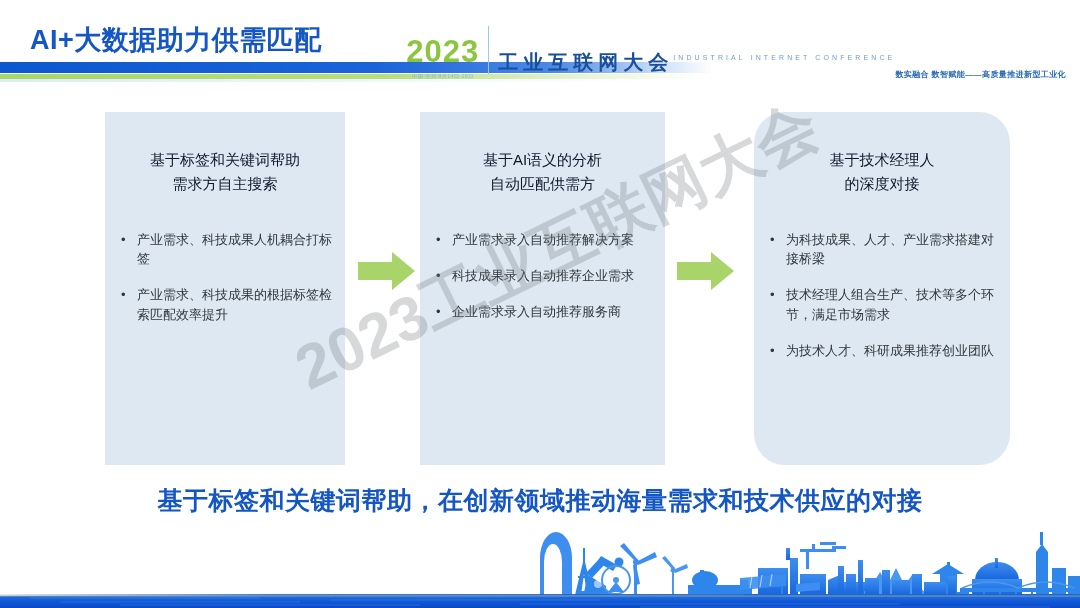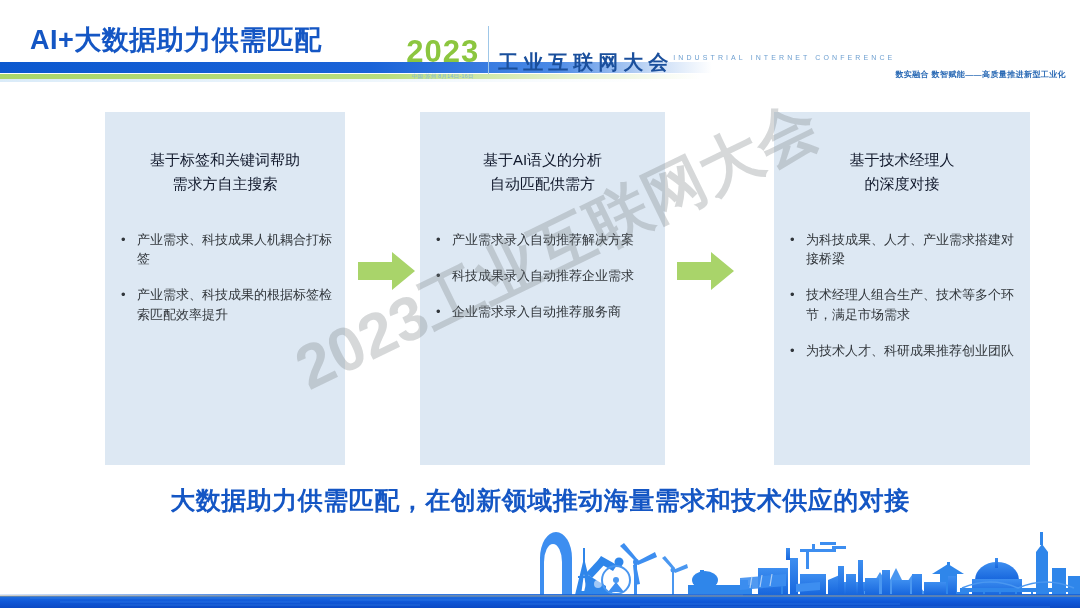--- a/index.html
+++ b/index.html
@@ -127,21 +127,21 @@
   .cards { position: absolute; left: 0; top: 0; width: 1080px; height: 608px; }
   .card {
     position: absolute;
     top: 112px;
     height: 353px;
     background: #dde8f3;
     z-index: 3;
   }
   .card.c1 { left: 105px; width: 240px; }
   .card.c2 { left: 420px; width: 245px; }
-  .card.c3 { left: 774px; width: 256px; }
+  .card.c3 { left: 754px; width: 256px; border-radius: 31px; }
 
   .card-title {
     text-align: center;
     color: #0f172a;
     font-weight: normal;
     font-size: 15px;
     line-height: 1.6;
     padding: 36px 14px 0 14px;
     white-space: pre-line;
   }
@@ -282,21 +282,21 @@
     <svg width="57" height="38" viewBox="0 0 57 38">
       <polygon points="0,10 34,10 34,0 57,19 34,38 34,28 0,28" fill="#a9d46a"></polygon>
     </svg>
   </div>
   <div class="arrow a2">
     <svg width="57" height="38" viewBox="0 0 57 38">
       <polygon points="0,10 34,10 34,0 57,19 34,38 34,28 0,28" fill="#a9d46a"></polygon>
     </svg>
   </div>
 
-  <div class="caption">大数据助力供需匹配，在创新领域推动海量需求和技术供应的对接</div>
+  <div class="caption">基于标签和关键词帮助，在创新领域推动海量需求和技术供应的对接</div>
 
   <div class="footer">
     <svg width="1080" height="90" viewBox="0 0 1080 90">
       <defs>
         <linearGradient id="waterGrad" x1="0" y1="0" x2="0" y2="1">
           <stop offset="0%" stop-color="#1f6fe0"></stop>
           <stop offset="45%" stop-color="#1058d8"></stop>
           <stop offset="100%" stop-color="#0b49c4"></stop>
         </linearGradient>
         <linearGradient id="cityGrad" x1="0" y1="0" x2="0" y2="1">

